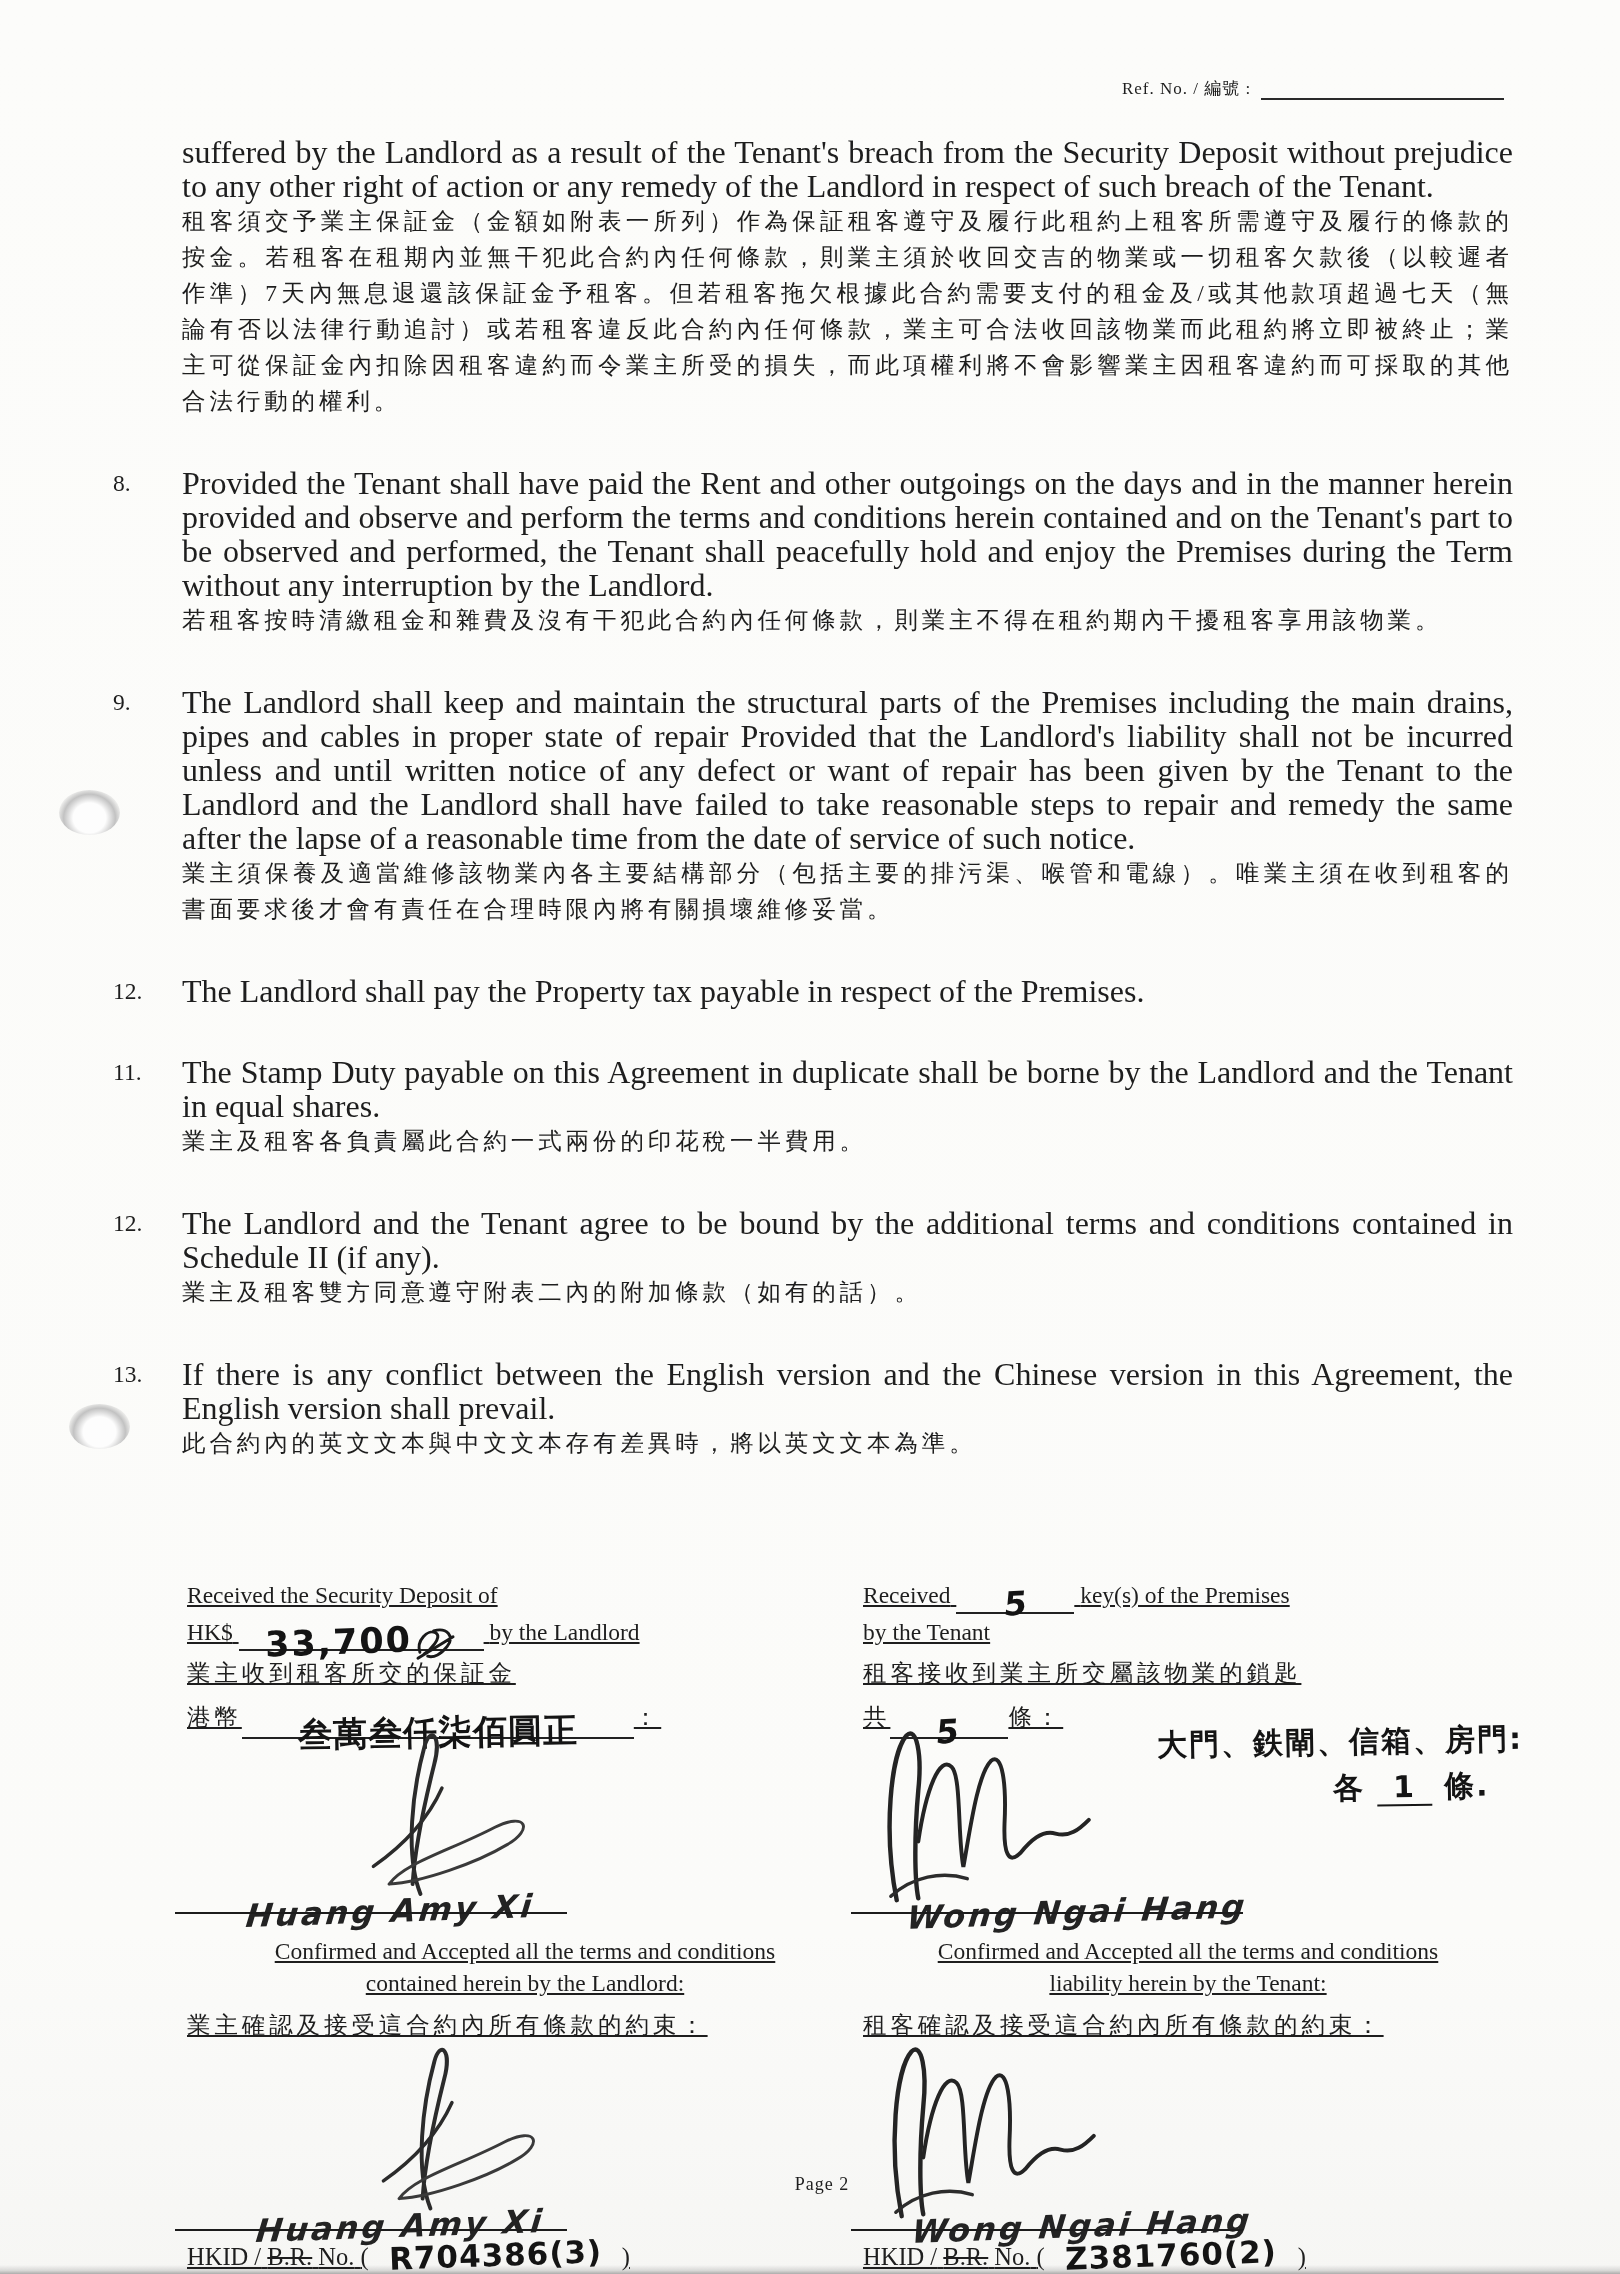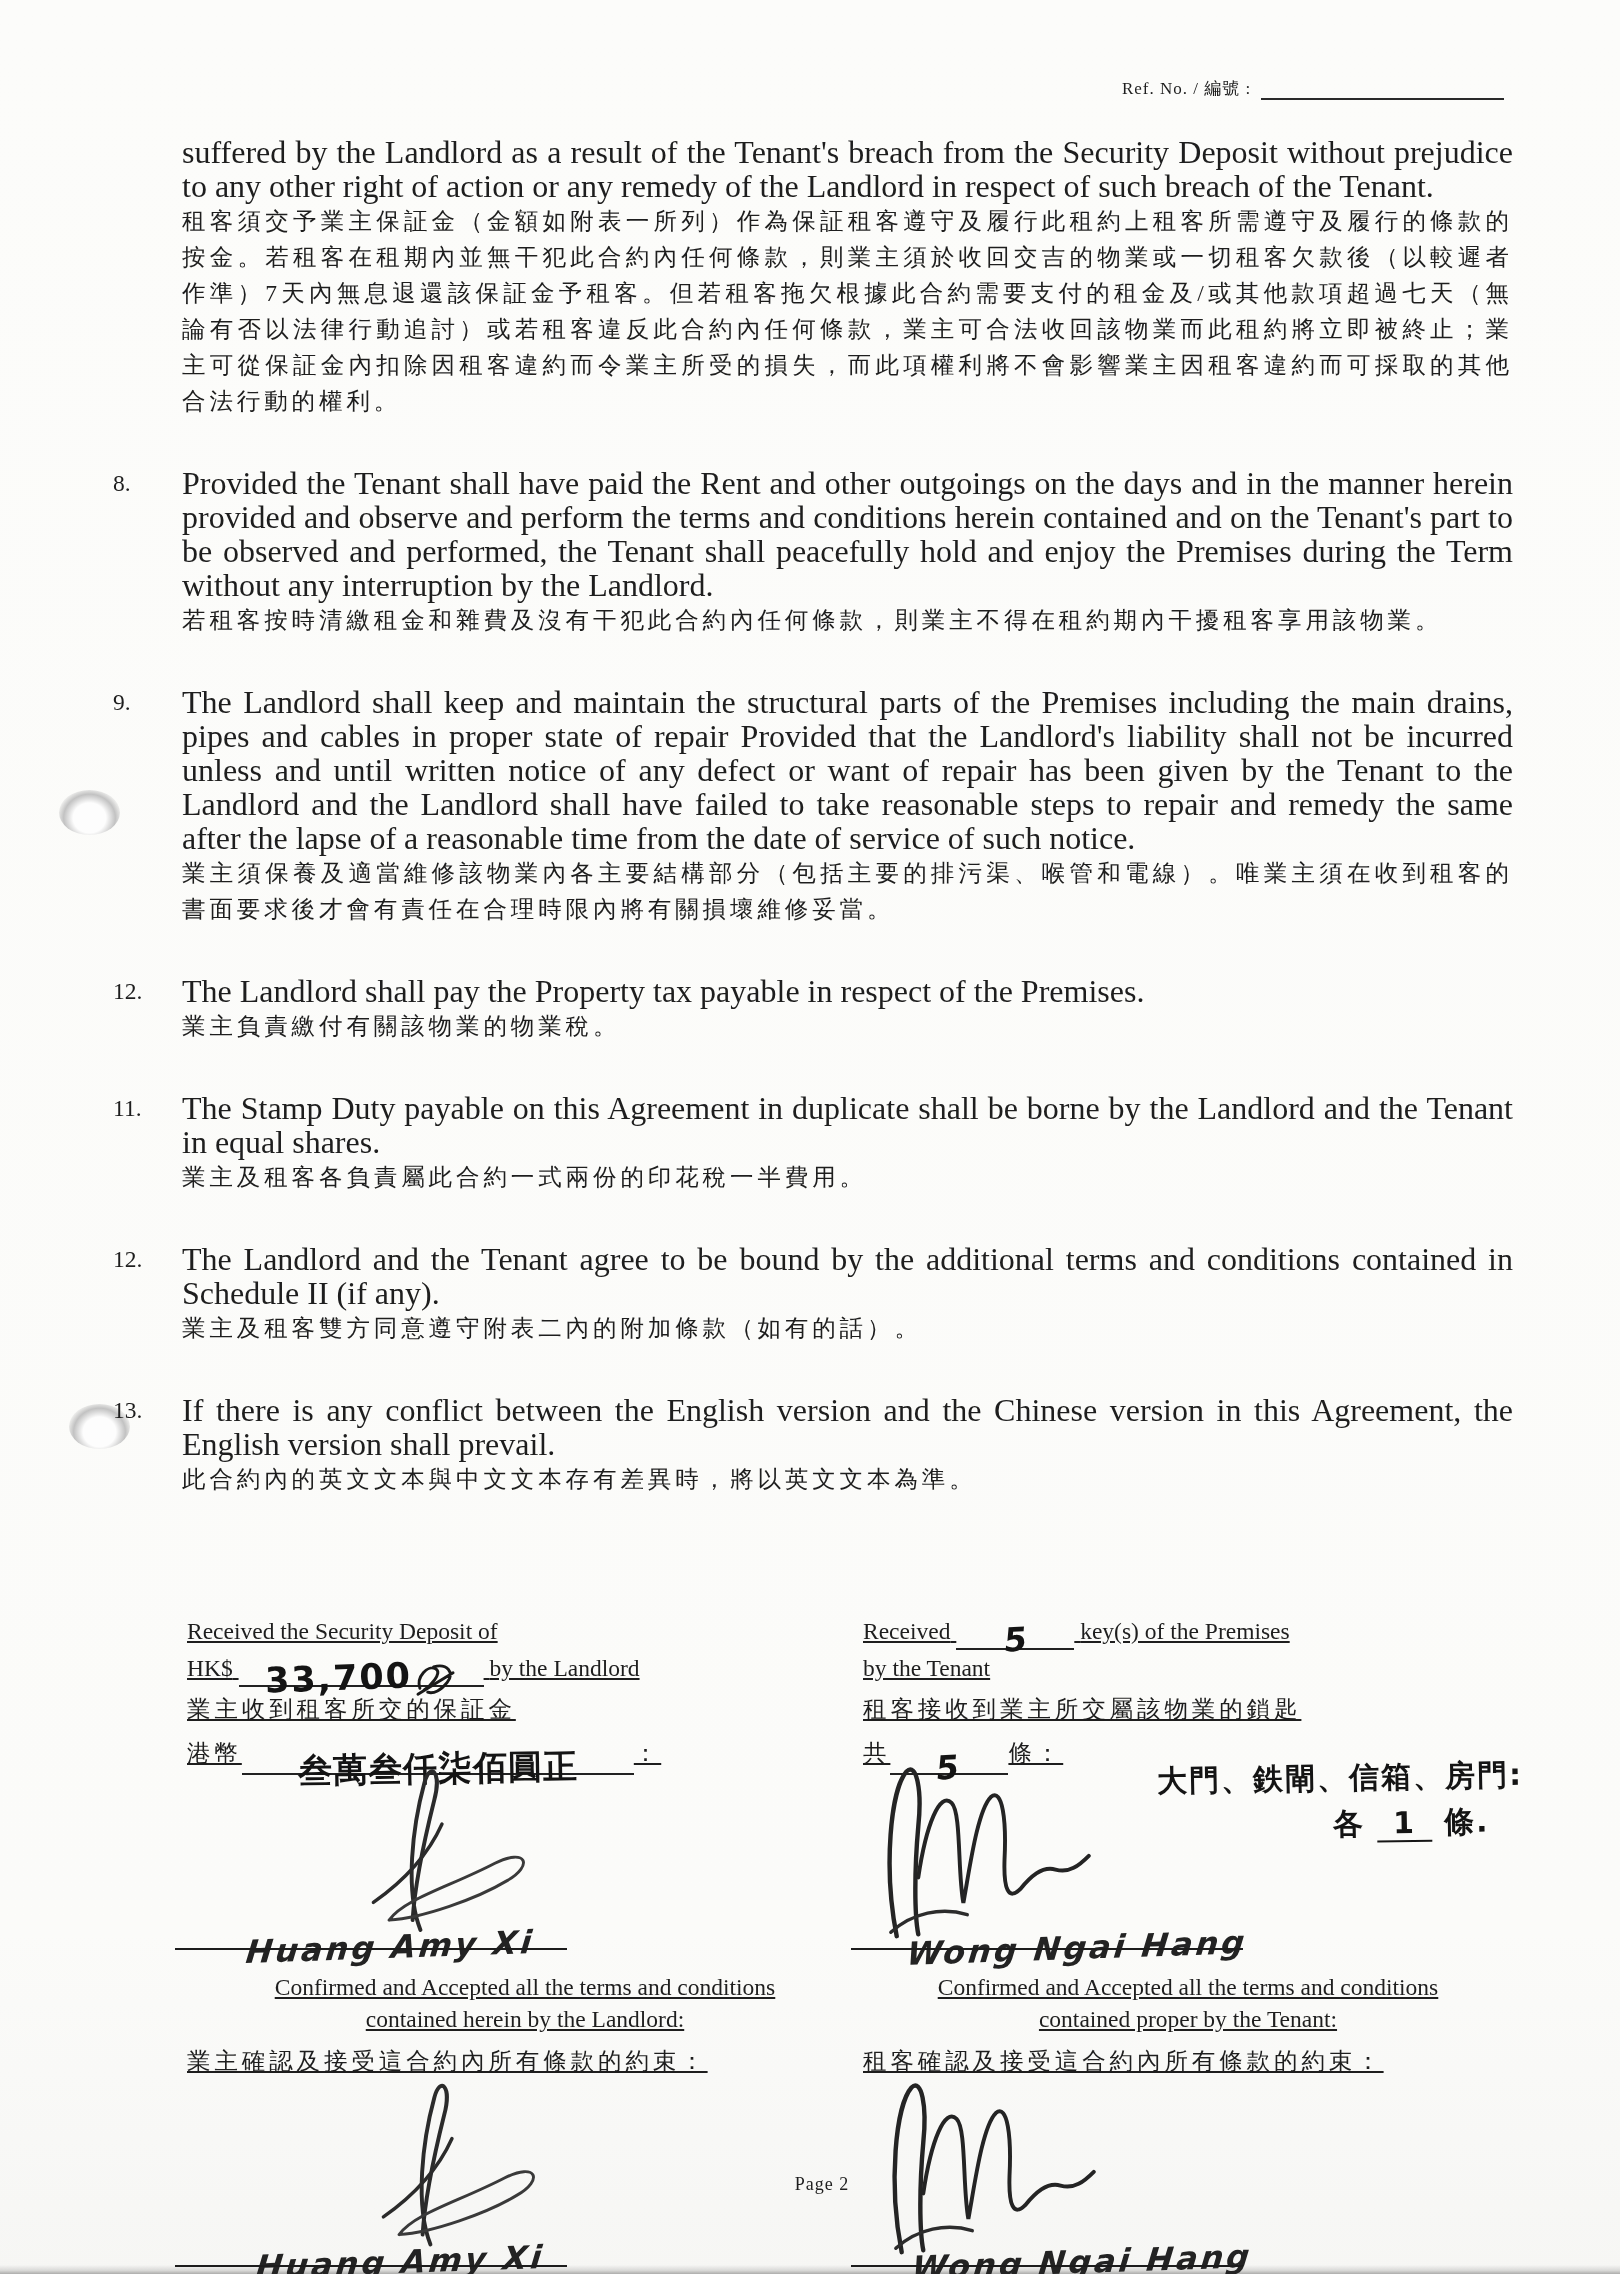--- a/index.html
+++ b/index.html
@@ -95,21 +95,20 @@
       <div class="cbody">
         <div class="en">The Landlord shall keep and maintain the structural parts of the Premises including the main drains, pipes and cables in proper state of repair Provided that the Landlord's liability shall not be incurred unless and until written notice of any defect or want of repair has been given by the Tenant to the Landlord and the Landlord shall have failed to take reasonable steps to repair and remedy the same after the lapse of a reasonable time from the date of service of such notice.</div>
         <div class="zh">業主須保養及適當維修該物業內各主要結構部分（包括主要的排污渠、喉管和電線）。唯業主須在收到租客的書面要求後才會有責任在合理時限內將有關損壞維修妥當。</div>
       </div>
     </div>
 
     <div class="clause">
       <div class="num">12.</div>
       <div class="cbody">
         <div class="en">The Landlord shall pay the Property tax payable in respect of the Premises.</div>
-        <div class="zh">業主負責繳付有關該物業的物業稅。</div>
       </div>
     </div>
 
     <div class="clause">
       <div class="num">11.</div>
       <div class="cbody">
         <div class="en">The Stamp Duty payable on this Agreement in duplicate shall be borne by the Landlord and the Tenant in equal shares.</div>
         <div class="zh">業主及租客各負責屬此合約一式兩份的印花稅一半費用。</div>
       </div>
     </div>
@@ -212,21 +211,21 @@
             <path d="M24,190 C10,120 18,40 34,22 C44,12 50,40 46,78 C42,122 42,168 46,188" stroke="#242424" stroke-width="4.5" fill="none" stroke-linecap="round"></path>
             <path d="M46,130 C54,76 68,42 80,54 C90,64 86,124 92,156 C98,124 106,62 120,48 C132,38 136,72 134,112 C133,142 138,154 150,142 C160,130 172,118 186,122 C200,126 210,118 220,108" stroke="#242424" stroke-width="4" fill="none" stroke-linecap="round"></path>
             <path d="M18,186 C40,166 70,160 96,168" stroke="#2c2c2c" stroke-width="3.5" fill="none" stroke-linecap="round"></path>
           </svg>
           <span class="sig-name" style="left:44px; bottom:-17.6px;">Wong Ngai Hang</span>
           <div class="sig-line"></div>
         </div>
 
         <div class="confirm-en">
           <div>Confirmed and Accepted all the terms and conditions</div>
-          <div>contained proper by the Tenant:</div>
+          <div>liability herein by the Tenant:</div>
         </div>
         <div class="confirm-zh">租客確認及接受這合約內所有條款的約束：</div>
 
         <div class="sig-area second">
           <svg class="sig-svg" style="left:14.7px; top:-17.6px;" width="314" height="196" viewBox="0 0 320 200">
             <path d="M24,190 C10,120 18,40 34,22 C44,12 50,40 46,78 C42,122 42,168 46,188" stroke="#242424" stroke-width="4.5" fill="none" stroke-linecap="round"></path>
             <path d="M46,130 C54,76 68,42 80,54 C90,64 86,124 92,156 C98,124 106,62 120,48 C132,38 136,72 134,112 C133,142 138,154 150,142 C160,130 172,118 186,122 C200,126 210,118 220,108" stroke="#242424" stroke-width="4" fill="none" stroke-linecap="round"></path>
             <path d="M18,186 C40,166 70,160 96,168" stroke="#2c2c2c" stroke-width="3.5" fill="none" stroke-linecap="round"></path>
           </svg>
           <span class="sig-name" style="left:49px; bottom:-13.7px;">Wong Ngai Hang</span>

